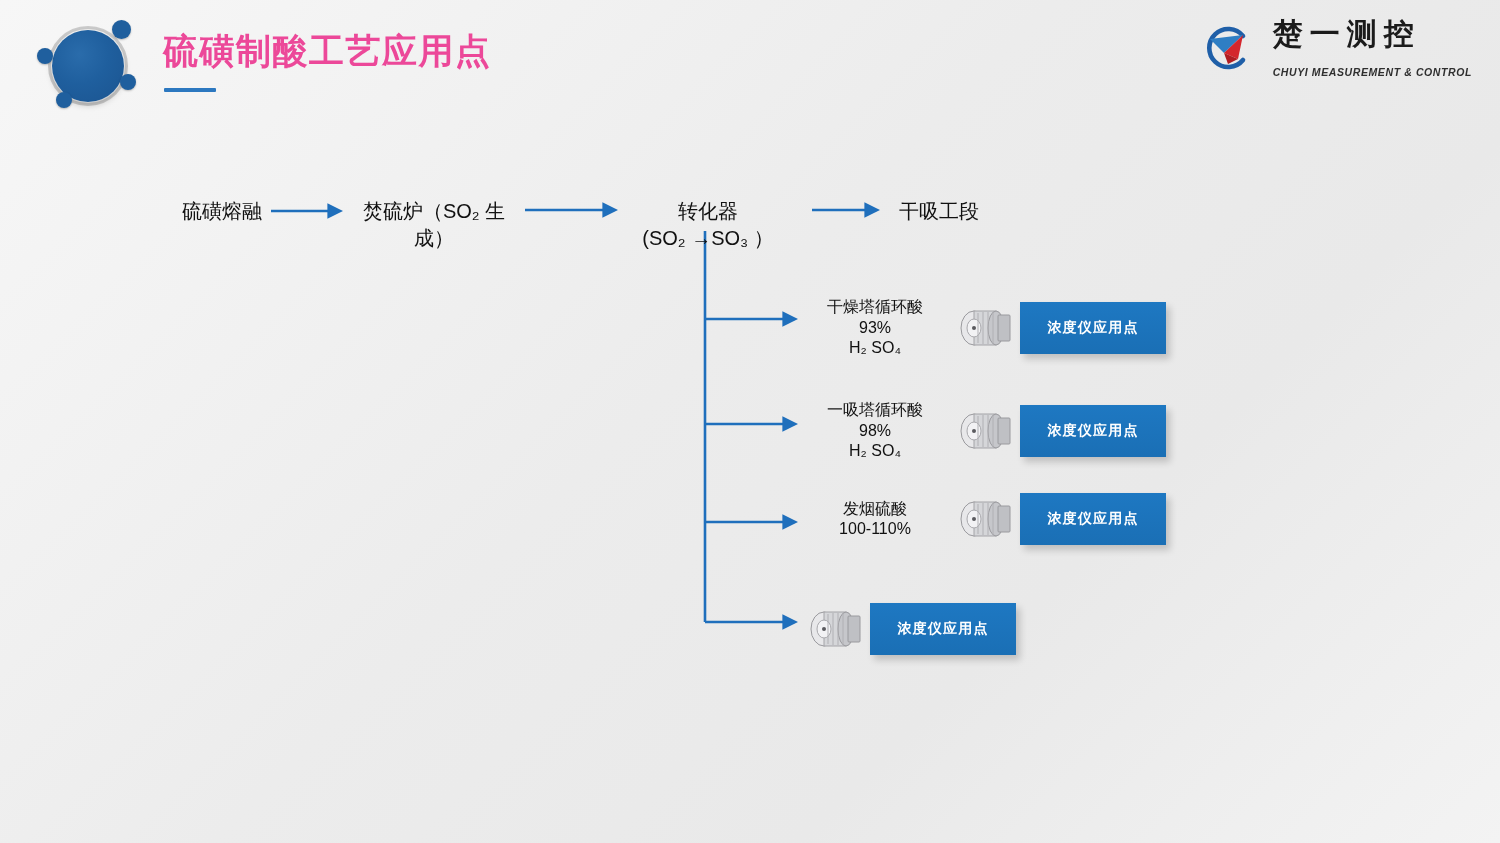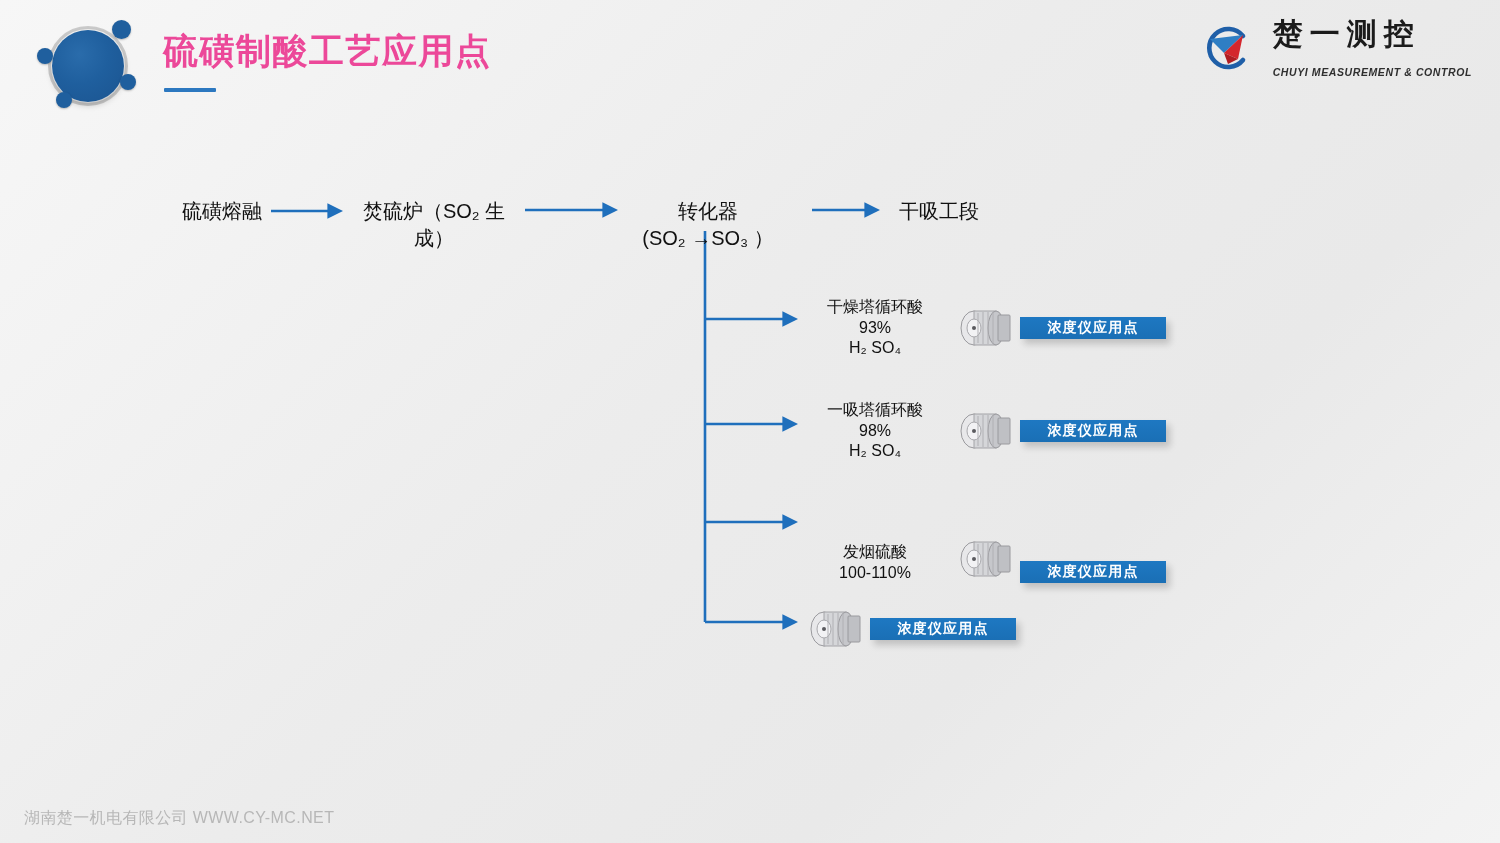--- a/index.html
+++ b/index.html
@@ -183,40 +183,40 @@
     position: relative;
     width: 58px;
     height: 48px;
     margin-left: 8px;
     flex: 0 0 auto;
   }
 
   .badge {
     margin-left: 4px;
     width: 146px;
-    height: 22px;
+    height: 52px;
     background: linear-gradient(180deg, #1e78c2 0%, #1a6fb5 100%);
     box-shadow: 4px 5px 7px rgba(0,0,0,.18);
     display: flex;
     align-items: center;
     justify-content: center;
     flex: 0 0 auto;
   }
   .badge-text {
     color: #ffffff;
     font-size: 14px;
     font-weight: 700;
     letter-spacing: 1.2px;
     white-space: nowrap;
   }
 
   
   .row-0 { top: 288px; }
   .row-1 { top: 391px; }
-  .row-2 { top: 503px; align-items: flex-end; }
+  .row-2 { top: 479px; }
   .row-3 { top: 589px; }
 
   
   .footer {
     position: absolute;
     left: 24px;
     bottom: 14px;
     font-size: 16px;
     color: #b7b7b7;
     letter-spacing: .4px;
@@ -373,15 +373,14 @@
         <line x1="25" y1="8" x2="25" y2="40" stroke="#b0b0b4" stroke-width="1"></line>
         <line x1="30" y1="8" x2="30" y2="40" stroke="#b0b0b4" stroke-width="1"></line>
         <line x1="35" y1="9" x2="35" y2="39" stroke="#b0b0b4" stroke-width="1"></line>
       </svg>
     </div>
     <div class="badge">
       <span class="badge-text">浓度仪应用点</span>
     </div>
   </div>
 
-  <div class="footer">湖南楚一机电有限公司 WWW.CY-MC.NET</div>
 
 </div>
 
 </body></html>

